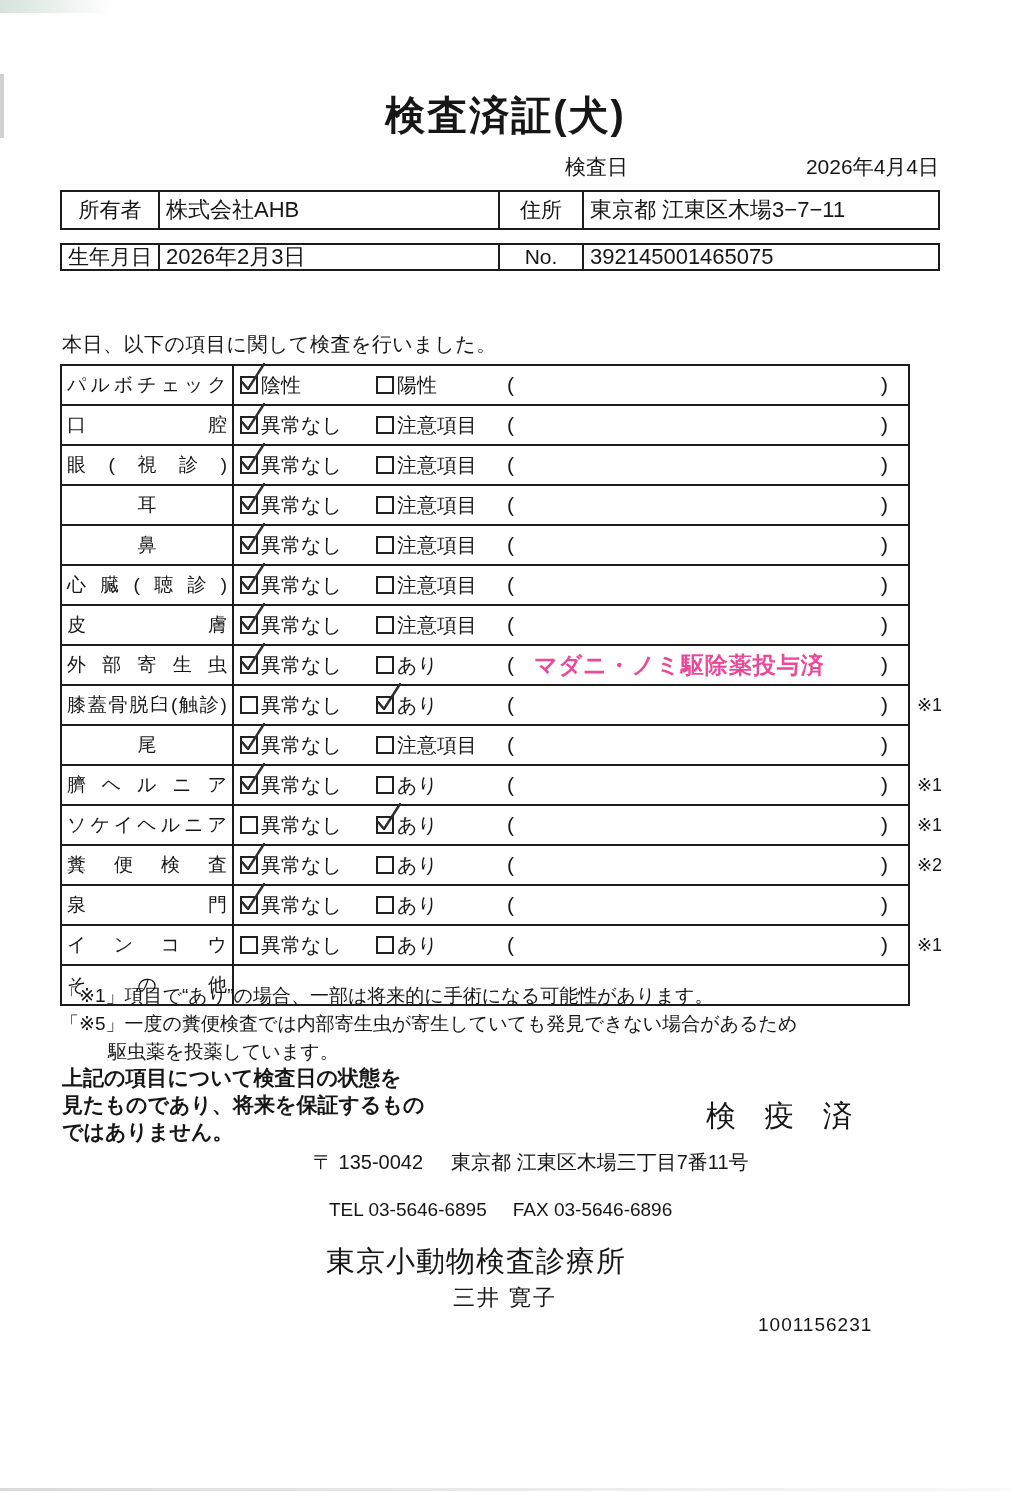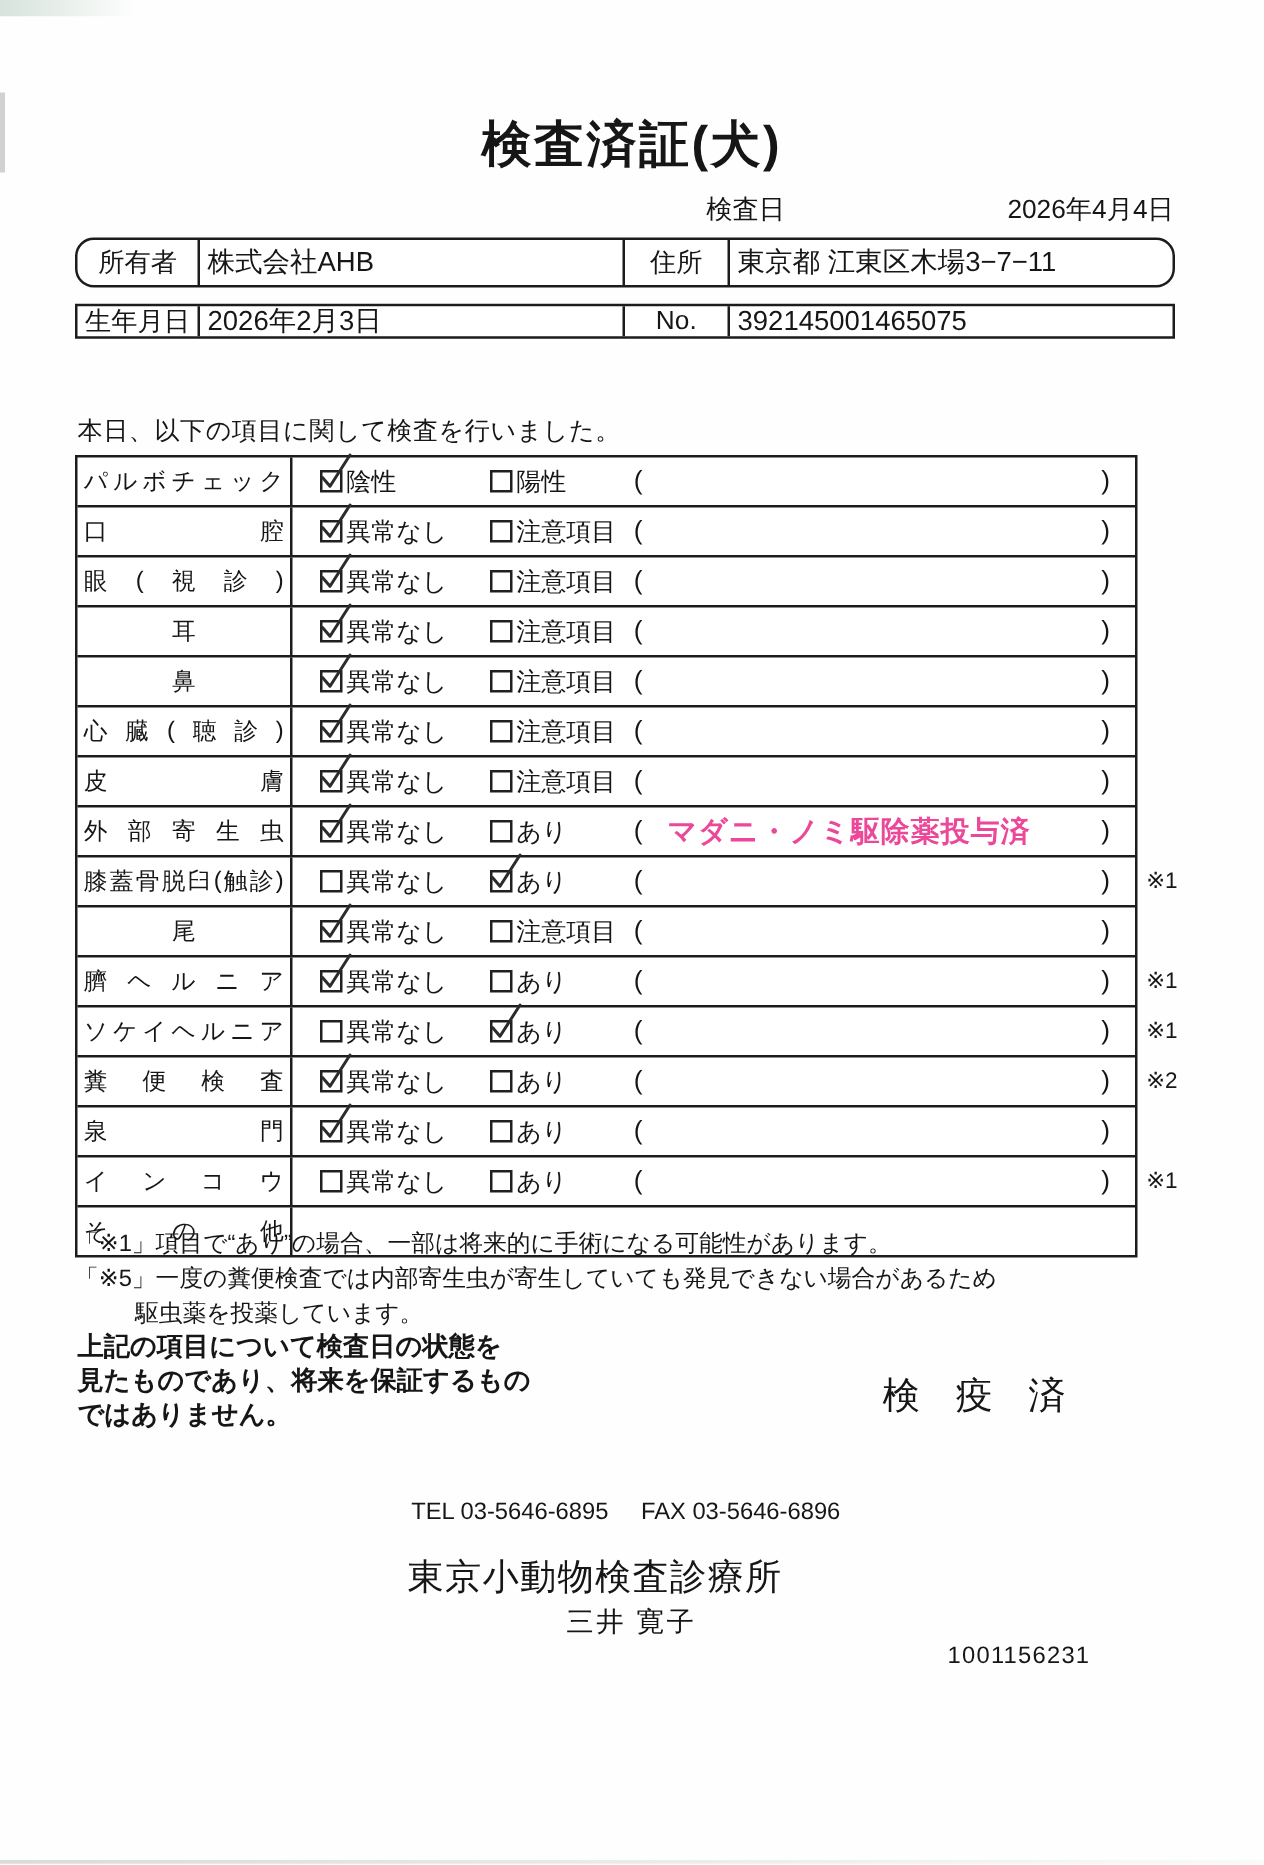--- a/index.html
+++ b/index.html
@@ -25,21 +25,21 @@
   .date-value{position:absolute;top:153px;right:72px;font-size:21px;font-weight:500;}
 
   
   .btable{position:absolute;left:60px;width:880px;border:2px solid #1c1c1c;box-sizing:border-box;background:#fff;}
   .trow{display:flex;align-items:stretch;}
   .tcell{display:flex;align-items:center;box-sizing:border-box;}
   .tdiv{border-right:2px solid #1c1c1c;}
   .tlabel{justify-content:center;font-size:21px;font-weight:500;}
   .tval{padding-left:6px;font-size:22px;font-weight:500;}
 
-  .owner-table{top:190px;height:40px;border-radius:15px;}
+  .owner-table{top:190px;height:40px;}
   .owner-table .trow{height:100%;}
 
   .info-table{top:243px;}
   .info-r1{height:42px;border-bottom:2px solid #1c1c1c;}
   .info-r2{height:24px;}
   .w98{width:98px;} .w340{width:340px;} .w84{width:84px;} .w95{width:95px;} .w66{width:66px;}
   .wflex{flex:1;}
   .weight-cell{flex:1;display:flex;align-items:center;}
   .weight-val{flex:1;text-align:right;font-size:22px;font-weight:500;}
   .weight-unit{margin:6px 24px 0 14px;font-size:17px;}
@@ -47,21 +47,21 @@
   .intro{position:absolute;top:331px;left:62px;font-size:20px;font-weight:500;letter-spacing:.5px;}
 
   
   .cl-table{position:absolute;top:364px;left:60px;width:850px;border:2px solid #1c1c1c;box-sizing:border-box;background:#fff;}
   .cl-row{display:flex;height:38px;position:relative;border-top:2px solid #1c1c1c;}
   .cl-row:first-child{border-top:none;}
   .cl-label{width:172px;box-sizing:border-box;border-right:2px solid #1c1c1c;
     display:flex;justify-content:space-between;align-items:center;
     padding:0 5px;font-size:19px;font-weight:500;}
   .cl-label.cl-center{justify-content:center;gap:2px;}
-  .cl-opt{width:136px;display:flex;align-items:center;padding-left:22px;box-sizing:border-box;font-size:20px;}
+  .cl-opt{width:136px;display:flex;align-items:center;padding-left:6px;box-sizing:border-box;font-size:20px;}
   .cl-opt2{width:137px;}
   .opt-label{margin-left:3px;font-weight:500;white-space:nowrap;}
   .cbox{width:14px;height:14px;border:2px solid #202020;position:relative;flex:none;background:#fff;}
   .check{position:absolute;left:-4px;top:-17px;width:30px;height:32px;overflow:visible;
     fill:none;stroke:#2b2b2b;stroke-width:2.4;stroke-linecap:round;stroke-linejoin:round;}
   .cl-paren{flex:1;display:flex;align-items:center;font-size:21px;font-weight:300;
     padding-right:20px;box-sizing:border-box;}
   .p-open{margin-right:6px;}
   .p-close{margin-left:auto;}
   .p-text{font-weight:700;font-size:23px;margin-left:14px;letter-spacing:1px;color:#ec4899;}
@@ -501,20 +501,23 @@
   </div>
 
   <div class="statement">
     <div>上記の項目について検査日の状態を</div>
     <div>見たものであり、将来を保証するもの</div>
     <div>ではありません。</div>
   </div>
 
   <div class="stamp">検 疫 済</div>
 
+  <div class="postal-line">
+    <span>〒 135-0042</span><span class="addr">東京都 江東区木場三丁目7番11号</span>
+  </div>
 
   <div class="telfax-line">
     <span>TEL 03-5646-6895</span><span class="fax">FAX 03-5646-6896</span>
   </div>
 
   <div class="clinic-name">東京小動物検査診療所</div>
   <div class="vet-name">三井 寛子</div>
   <div class="serial">1001156231</div>
 
 </div>

